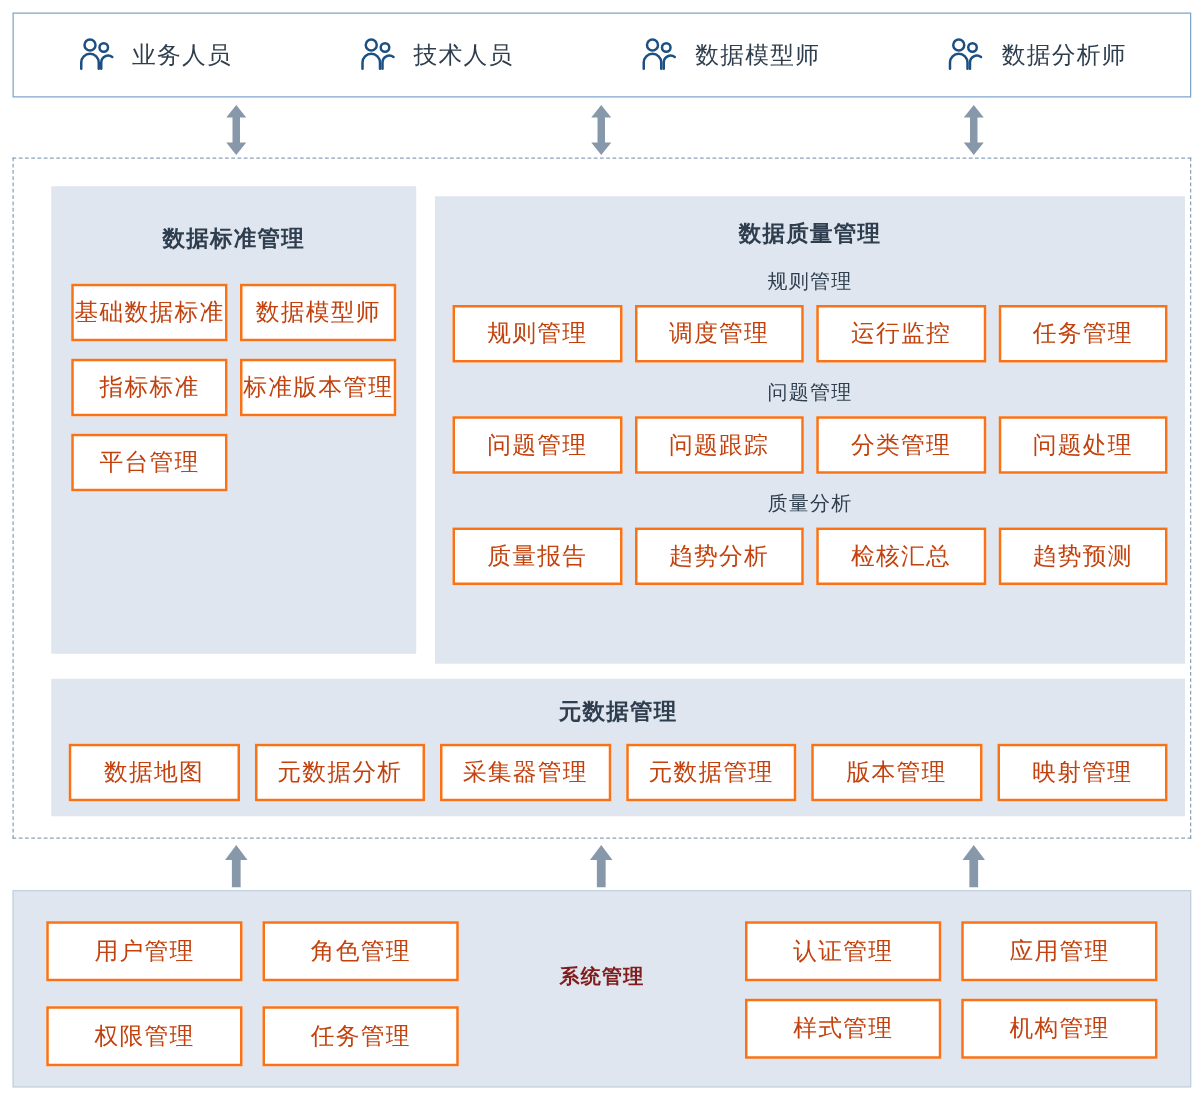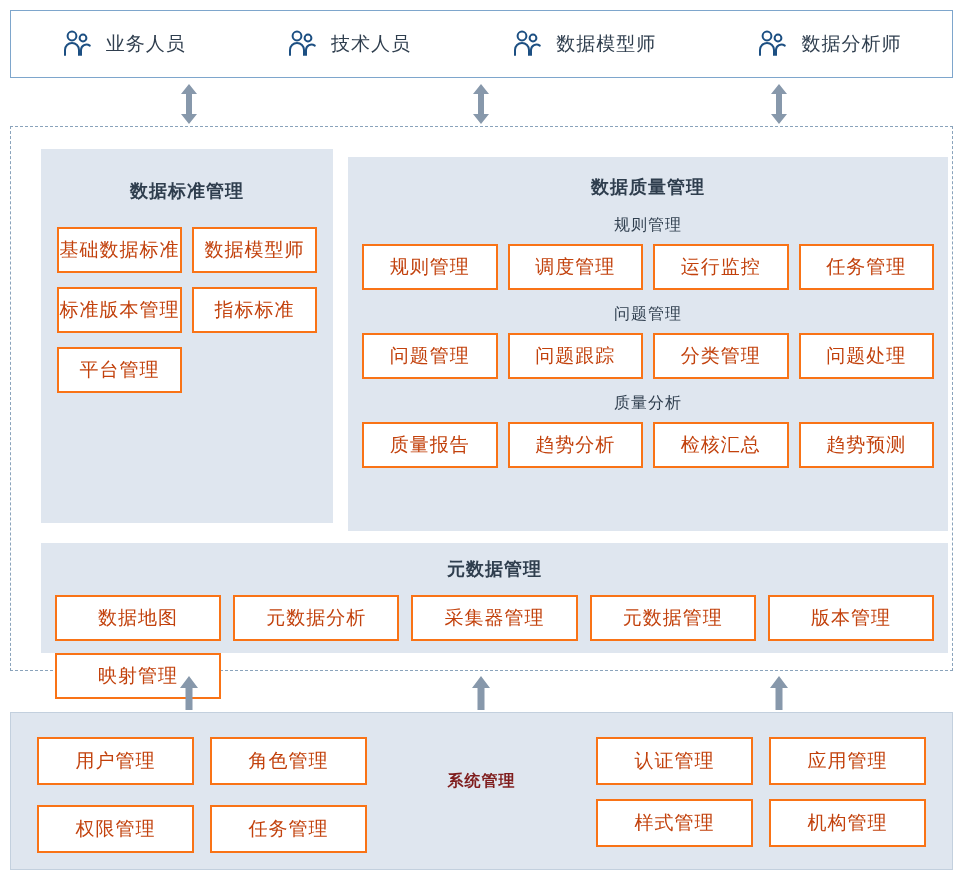--- a/index.html
+++ b/index.html
@@ -147,21 +147,21 @@
   .metadata {
     position: absolute;
     left: 18px;
     top: 404px;
     width: 907px;
     height: 110px;
     padding-top: 14px;
   }
   .metadata-row {
     display: grid;
-    grid-template-columns: repeat(5, 1fr);
+    grid-template-columns: repeat(6, 1fr);
     gap: 12px;
     padding: 14px 14px 0 14px;
   }
   .metadata-row .cell { height: 46px; }
 
   
   .up-arrow {
     position: absolute;
     width: 22px;
     height: 34px;
@@ -282,22 +282,22 @@
   </span>
 
   <div class="main-panel">
     <div class="panel-inner">
 
       <div class="block standards">
         <div class="block-title">数据标准管理</div>
         <div class="standards-grid">
           <div class="cell">基础数据标准</div>
           <div class="cell">数据模型师</div>
+          <div class="cell">指标标准</div>
           <div class="cell">标准版本管理</div>
-          <div class="cell">指标标准</div>
           <div class="cell">平台管理</div>
         </div>
       </div>
 
       <div class="block quality">
         <div class="block-title">数据质量管理</div>
 
         <div class="sub-title first">规则管理</div>
         <div class="quality-row">
           <div class="cell">规则管理</div>

